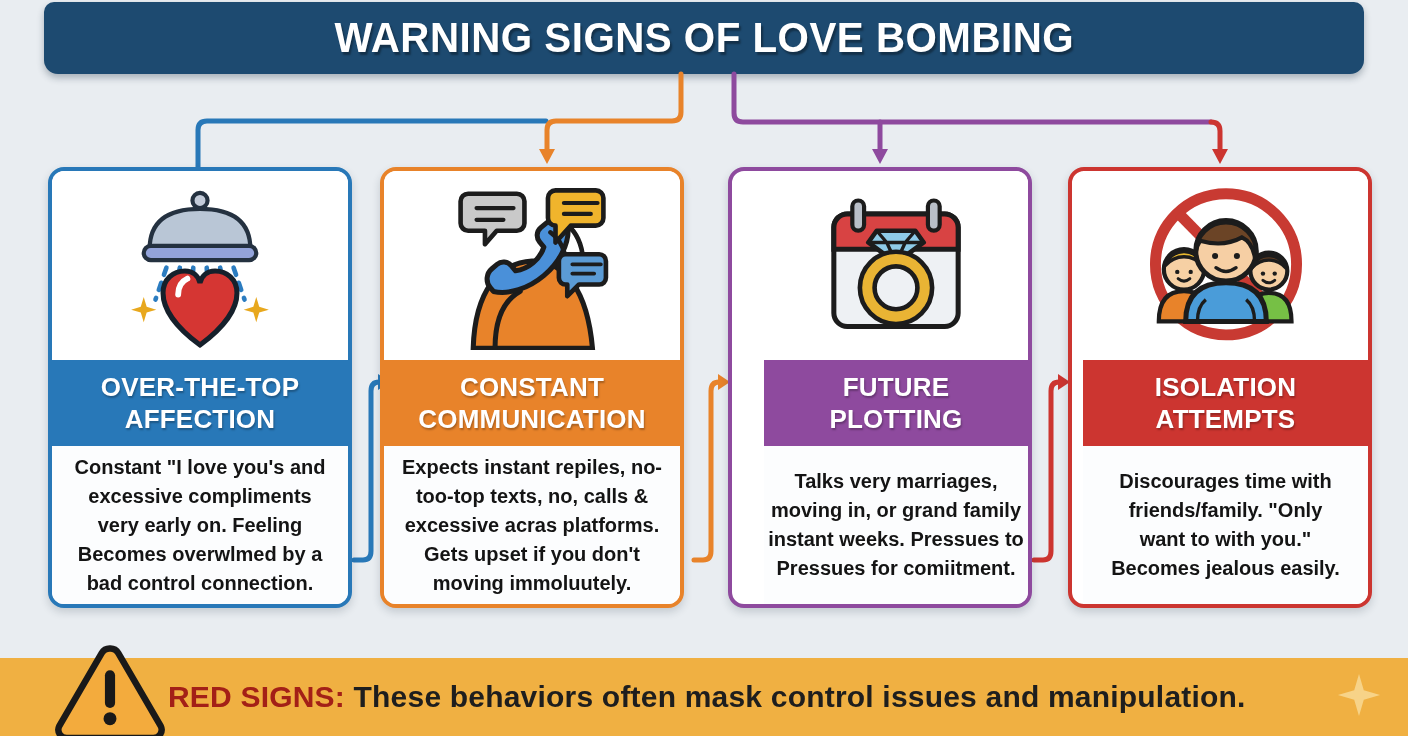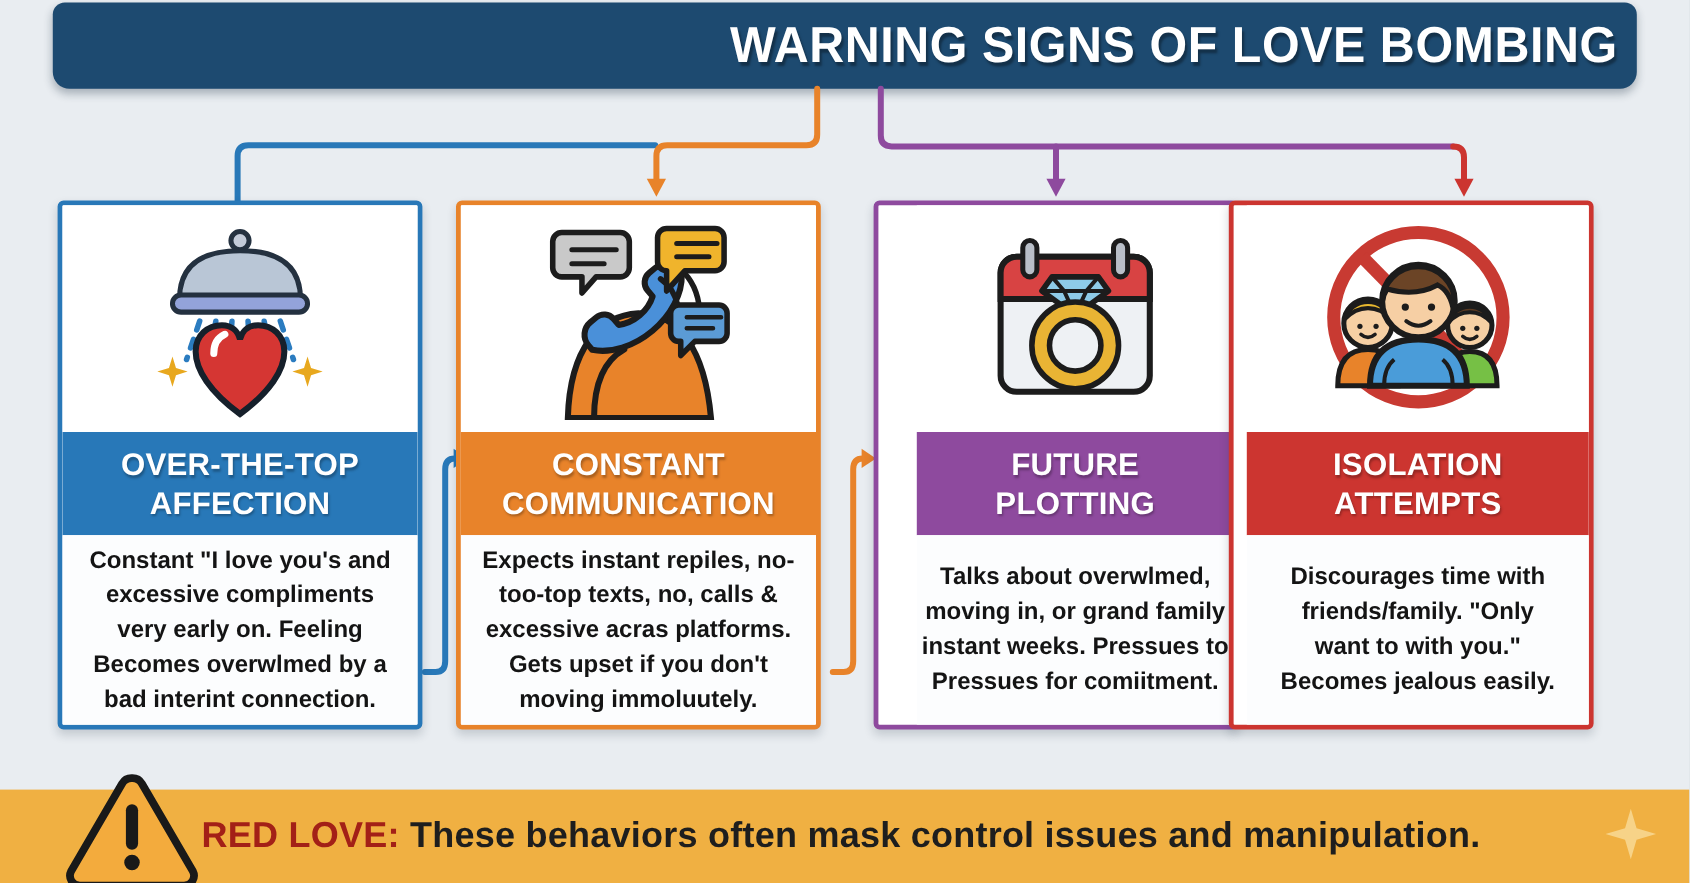--- a/index.html
+++ b/index.html
@@ -7,33 +7,33 @@
   .stage {
     position:relative; width:1408px; height:736px;
     background:#e9edf1; overflow:hidden;
     font-family:"Liberation Sans", sans-serif;
   }
   
   .header-bar {
     position:absolute; left:44px; top:2px; width:1320px; height:72px;
     background:#1d4a70; border-radius:10px 10px 14px 14px;
     box-shadow:0 4px 7px rgba(20,40,60,.3);
-    display:flex; align-items:center; justify-content:flex-end;
+    display:flex; align-items:center; justify-content:center;
   }
   .header-bar h1 {
     color:#fff; font-size:42px; font-weight:bold; letter-spacing:.5px;
     text-shadow:2px 3px 2px rgba(0,0,0,.35);
     transform:scaleX(.96);
   }
   
   svg.connectors { position:absolute; left:0; top:0; width:1408px; height:736px; pointer-events:none; }
   
   .card {
     position:absolute; top:167px; width:304px; height:441px;
-    background:#fff; border:4px solid var(--c); border-radius:5px;
+    background:#fff; border:4px solid var(--c); border-radius:16px;
     box-shadow:0 4px 8px rgba(30,45,60,.18);
     display:flex; flex-direction:column; overflow:hidden;
   }
   .card-icon {
     height:189px; flex:0 0 189px; display:flex; align-items:center; justify-content:center;
     background:#fff;
   }
   .card-icon svg { width:168px; height:168px; }
   .card-banner {
     flex:0 0 86px; background:var(--c); color:#fff;
@@ -116,21 +116,21 @@
     </div>
     <div class="card-banner">
       <div>OVER-THE-TOP</div>
       <div>AFFECTION</div>
     </div>
     <div class="card-body">
       <div>Constant "I love you's and</div>
       <div>excessive compliments</div>
       <div>very early on. Feeling</div>
       <div>Becomes overwlmed by a</div>
-      <div>bad interint connection.</div>
+      <div>bad control connection.</div>
     </div>
   </div>
 
   <div class="card" style="--c:#e8832a; left:380px;">
     <div class="card-icon">
       <svg viewBox="0 0 200 200">
         <path d="M30,198 C32,128 62,96 100,94 C140,94 166,130 172,198 Z" fill="#e8832a" stroke="#1c1c1c" stroke-width="6"></path>
         <path d="M56,198 C56,160 68,140 86,130" fill="none" stroke="#1c1c1c" stroke-width="6" stroke-linecap="round"></path>
         <g transform="translate(96,90) rotate(-40)">
           <path d="M-58,-2 a16,16 0 0 1 16,-16 l8,0 a12,12 0 0 1 12,12 l0,8 a34,26 0 0 0 44,0 l0,-8 a12,12 0 0 1 12,-12 l8,0 a16,16 0 0 1 16,16 l0,6 a66,46 0 0 1 -116,0 Z" fill="#4a90d9" stroke="#1c1c1c" stroke-width="6" stroke-linejoin="round"></path>
@@ -170,28 +170,28 @@
         <circle cx="100" cy="126" r="25.5" fill="none" stroke="#1c1c1c" stroke-width="5.5"></circle>
         <rect x="48" y="22" width="14" height="36" rx="7" fill="#b9bfc8" stroke="#1c1c1c" stroke-width="5"></rect>
         <rect x="138" y="22" width="14" height="36" rx="7" fill="#b9bfc8" stroke="#1c1c1c" stroke-width="5"></rect>
       </svg>
     </div>
     <div class="card-banner">
       <div>FUTURE</div>
       <div>PLOTTING</div>
     </div>
     <div class="card-body">
-      <div>Talks about overwlmed,</div>
+      <div>Talks very marriages,</div>
       <div>moving in, or grand family</div>
       <div>instant weeks. Pressues to</div>
       <div>Pressues for comiitment.</div>
     </div>
   </div>
 
-  <div class="card" style="--c:#cc3530; left:1024px;padding-left:11px;">
+  <div class="card" style="--c:#cc3530; left:1068px;padding-left:11px;">
     <div class="card-icon">
       <svg viewBox="0 0 200 200">
         <g stroke="#c83a32" stroke-width="13" fill="none">
           <circle cx="100" cy="98" r="84"></circle>
           <line x1="44" y1="38" x2="159" y2="155"></line>
         </g>
 
         <path d="M20,166 q0,-36 30,-36 q30,0 30,36 Z" fill="#e8832a" stroke="#1c1c1c" stroke-width="5"></path>
         <circle cx="50" cy="104" r="24" fill="#f6d0a4" stroke="#1c1c1c" stroke-width="5"></circle>
         <path d="M27,100 a24,24 0 0 1 46,0 q-10,-11 -23,-11 q-13,0 -23,11 Z" fill="#e9b92f" stroke="#1c1c1c" stroke-width="4"></path>
@@ -226,19 +226,19 @@
       <div>Becomes jealous easily.</div>
     </div>
   </div>
 
   <div class="footer-banner">
     <svg class="warning-triangle" viewBox="0 0 120 104">
       <path d="M60,6 a10,10 0 0 1 9,5 l46,79 a9,9 0 0 1 -8,13 H13 a9,9 0 0 1 -8,-13 L51,11 a10,10 0 0 1 9,-5 Z" fill="#f3ab3d" stroke="#191919" stroke-width="7" stroke-linejoin="round"></path>
       <line x1="60" y1="35" x2="60" y2="65" stroke="#191919" stroke-width="11" stroke-linecap="round"></line>
       <circle cx="60" cy="82" r="7" fill="#191919"></circle>
     </svg>
-    <div class="footer-text"><span class="red">RED LOVE:</span><span> These behaviors  often mask control issues and manipulation.</span></div>
+    <div class="footer-text"><span class="red">RED SIGNS:</span><span> These behaviors  often mask control issues and manipulation.</span></div>
     <svg class="sparkle" viewBox="0 0 48 48">
       <path d="M24,2 L29,19 L46,24 L29,29 L24,46 L19,29 L2,24 L19,19 Z" fill="#f7d388"></path>
     </svg>
   </div>
 
 </div>
 
 </body></html>

